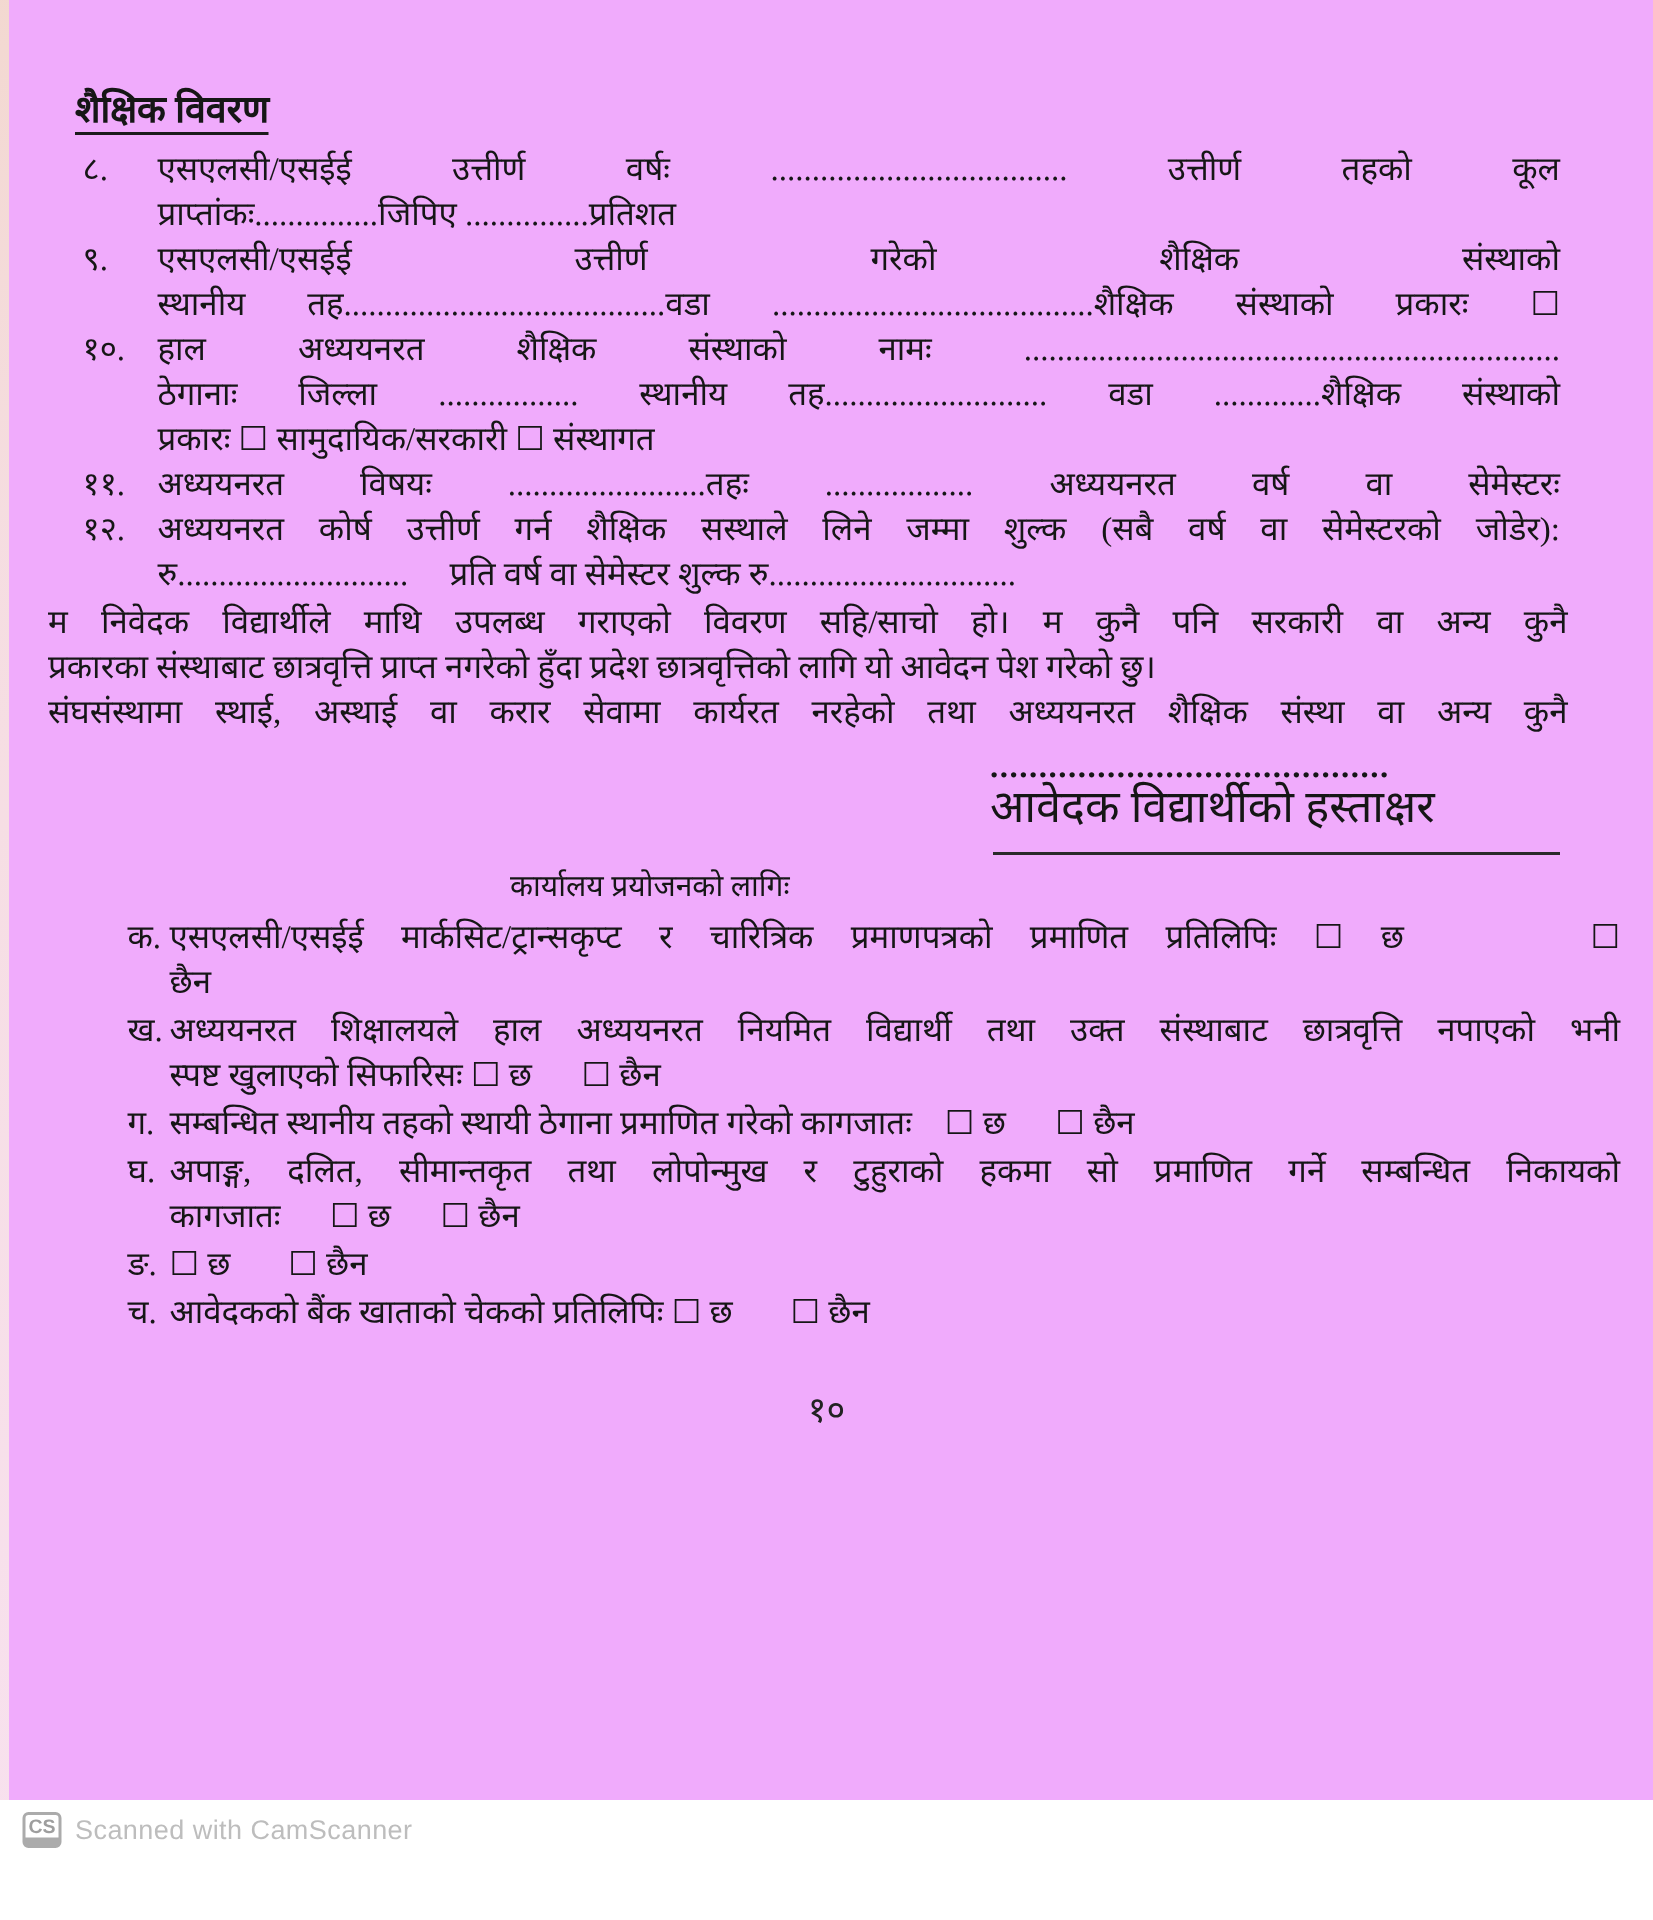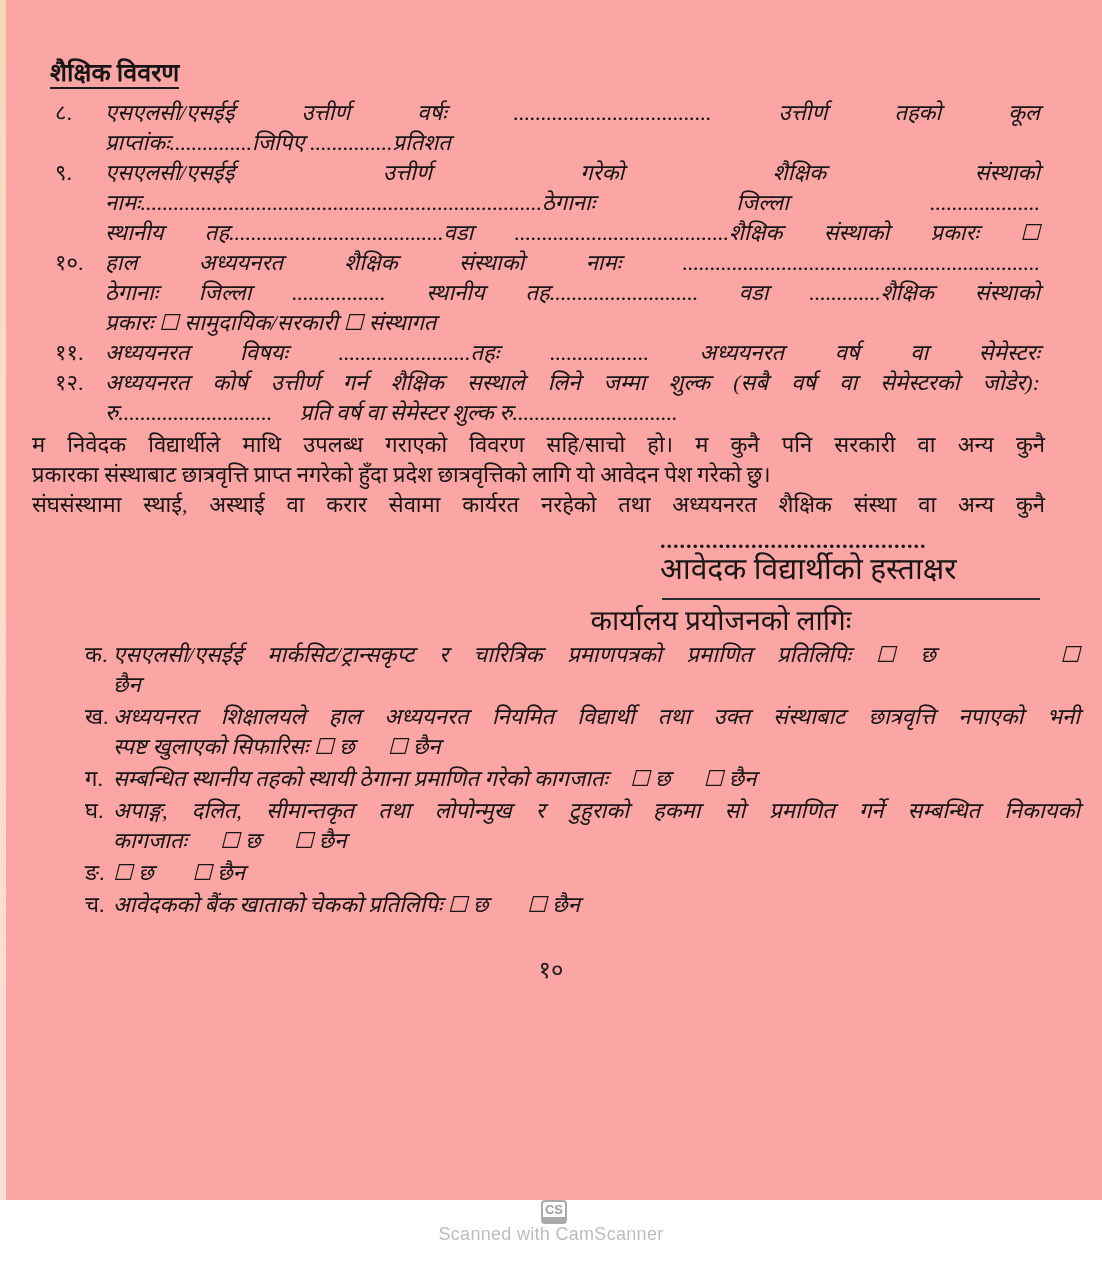--- a/index.html
+++ b/index.html
@@ -2,61 +2,61 @@
 <html><head>
 <meta charset="utf-8">
 <style>
   * { box-sizing: border-box; }
   html,body { margin:0; padding:0; }
   body {
     width:1102px; height:1280px; overflow:hidden;
     background:#ffffff; color:#161616;
     font-family:"Liberation Serif","DejaVu Serif",serif;
   }
-  .page { position:relative; width:1102px; height:1240px; background:#fca5a5; }
+  .page { position:relative; width:1102px; height:1240px; background:#f0abfc; }
   .edge-tint {
     position:absolute; left:0; top:0; width:6px; height:1240px;
     background:linear-gradient(180deg, #f4ecbe 0%, #f8f3d6 30%, #fbf8e8 100%);
     opacity:.7;
   }
   .content { padding-top:54px; }
   .sec-title { margin:0 0 10px 50px; font-size:25px; font-weight:bold; }
   .sec-title span { border-bottom:2.5px solid #1c1c1c; padding-bottom:1px; }
 
   .item { display:flex; margin-left:55px; width:985px; }
   .num  { flex:0 0 50px; font-size:22px; line-height:30px; }
-  .body { flex:1 1 auto; min-width:0;font-style:italic; }
+  .body { flex:1 1 auto; min-width:0; }
   .ln   { font-size:22px; line-height:30px; white-space:normal; }
   .jl   { text-align:justify; text-align-last:justify; }
 
   .decl { margin:2px 0 0 32px; width:1013px; }
   .decl .ln { line-height:30px; }
 
   .sig { margin:8px 0 0 660px; width:380px; }
   .sig-dots  { font-size:22px; line-height:26px; letter-spacing:1px; font-weight:bold; }
   .sig-label { font-size:30px; line-height:30px; }
 
   .sep { border:none; border-top:2px solid #2a2a2a; width:378px; margin:14px 62px 0 auto; }
 
-  .office-heading { margin:6px 0 4px 340px; font-size:28px; line-height:30px;text-align:center; }
+  .office-heading { margin:6px 0 4px 340px; font-size:20px; line-height:30px; }
 
   .office-item { display:flex; margin-left:85px; width:995px; }
   .onum { flex:0 0 28px; font-size:22px; line-height:30px; }
   .office-item .body { padding-right:0; }
   .office-item .ln { line-height:30px; }
   .oi-gap { margin-top:2px; }
 
   .page-num {
     margin-top:32px; text-align:center; font-size:24px; color:#222;
     font-family:Liberation Mono, monospace;
   }
 
   .footer {
     position:absolute; left:0; bottom:0; width:1102px; height:40px;
-    background:#ffffff; display:flex; align-items:center;flex-direction:column;
+    background:#ffffff; display:flex; align-items:center;
   }
   .cs-badge {
     width:26px; height:24px; margin:0 9px 0 15px;
     border:2px solid #ababab; border-bottom:7px solid #ababab; border-radius:4px;
     color:#9e9e9e; font:bold 13px/16px "Liberation Sans","DejaVu Sans",sans-serif;
     display:flex; align-items:center; justify-content:center;
   }
   .footer-text {
     color:#bdbdbd; font:18px "Liberation Sans","DejaVu Sans",sans-serif;
     letter-spacing:.3px;
@@ -79,21 +79,20 @@
       <div class="body">
         <div class="ln jl">एसएलसी/एसईई उत्तीर्ण वर्षः .................................... उत्तीर्ण तहको कूल</div>
         <div class="ln">प्राप्तांकः...............जिपिए ...............प्रतिशत</div>
       </div>
     </div>
 
     <div class="item">
       <span class="num">९.</span>
       <div class="body">
         <div class="ln jl">एसएलसी/एसईई उत्तीर्ण गरेको शैक्षिक संस्थाको</div>
-        <div class="ln jl">नामः.........................................................................ठेगानाः जिल्ला ....................</div>
         <div class="ln jl">स्थानीय तह.......................................वडा .......................................शैक्षिक संस्थाको प्रकारः ☐</div>
       </div>
     </div>
 
     <div class="item">
       <span class="num">१०.</span>
       <div class="body">
         <div class="ln jl">हाल अध्ययनरत शैक्षिक संस्थाको नामः .................................................................</div>
         <div class="ln jl">ठेगानाः जिल्ला ................. स्थानीय तह........................... वडा .............शैक्षिक संस्थाको</div>
         <div class="ln">प्रकारः ☐ सामुदायिक/सरकारी ☐ संस्थागत</div>

